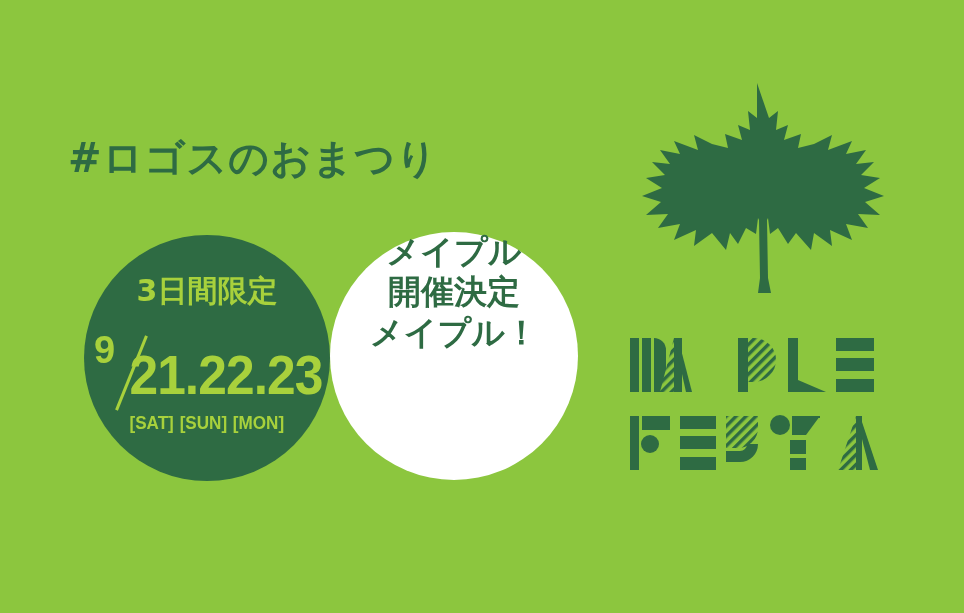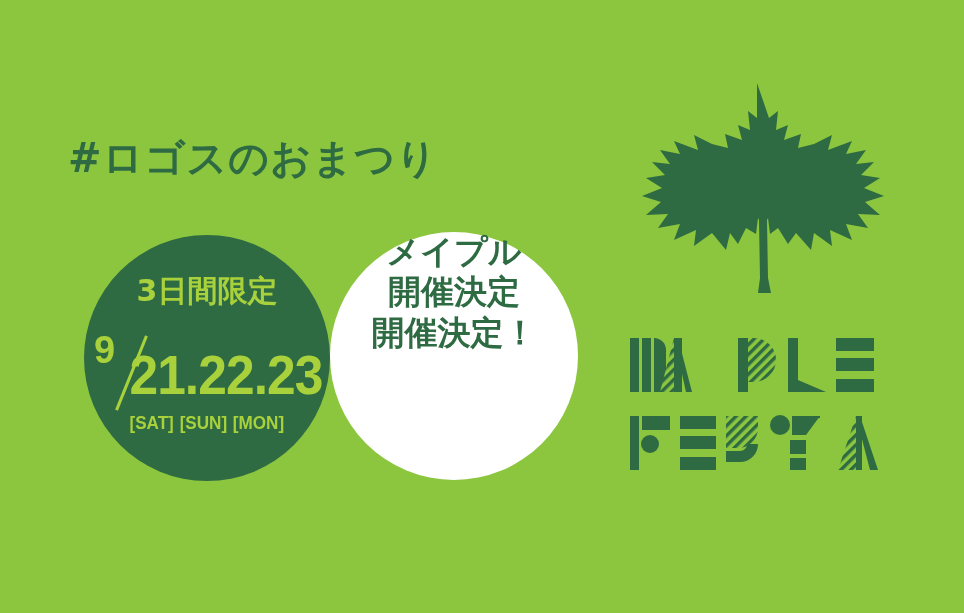--- a/index.html
+++ b/index.html
@@ -183,21 +183,21 @@
     <div id="weekday-row">
       <span>[SAT]</span>
       <span>[SUN]</span>
       <span>[MON]</span>
     </div>
   </div>
 
   <div id="announce-circle">
     <div class="announce-line">メイプル</div>
     <div class="announce-line">開催決定</div>
-    <div class="announce-line">開催決定！</div>
+    <div class="announce-line">メイプル！</div>
   </div>
 
   <div id="leaf-wrap">
     <svg viewBox="0 0 290 218" xmlns="http://www.w3.org/2000/svg">
       <path fill="#2E6B43" d="
         M139 5
         L151 40 L160 33 L158 52 L170 47 L166 62
         L183 56 L180 70 L196 66
         L214 57 L210 72 L234 63 L228 76
         L248 72 L238 86 L256 84 L243 97

